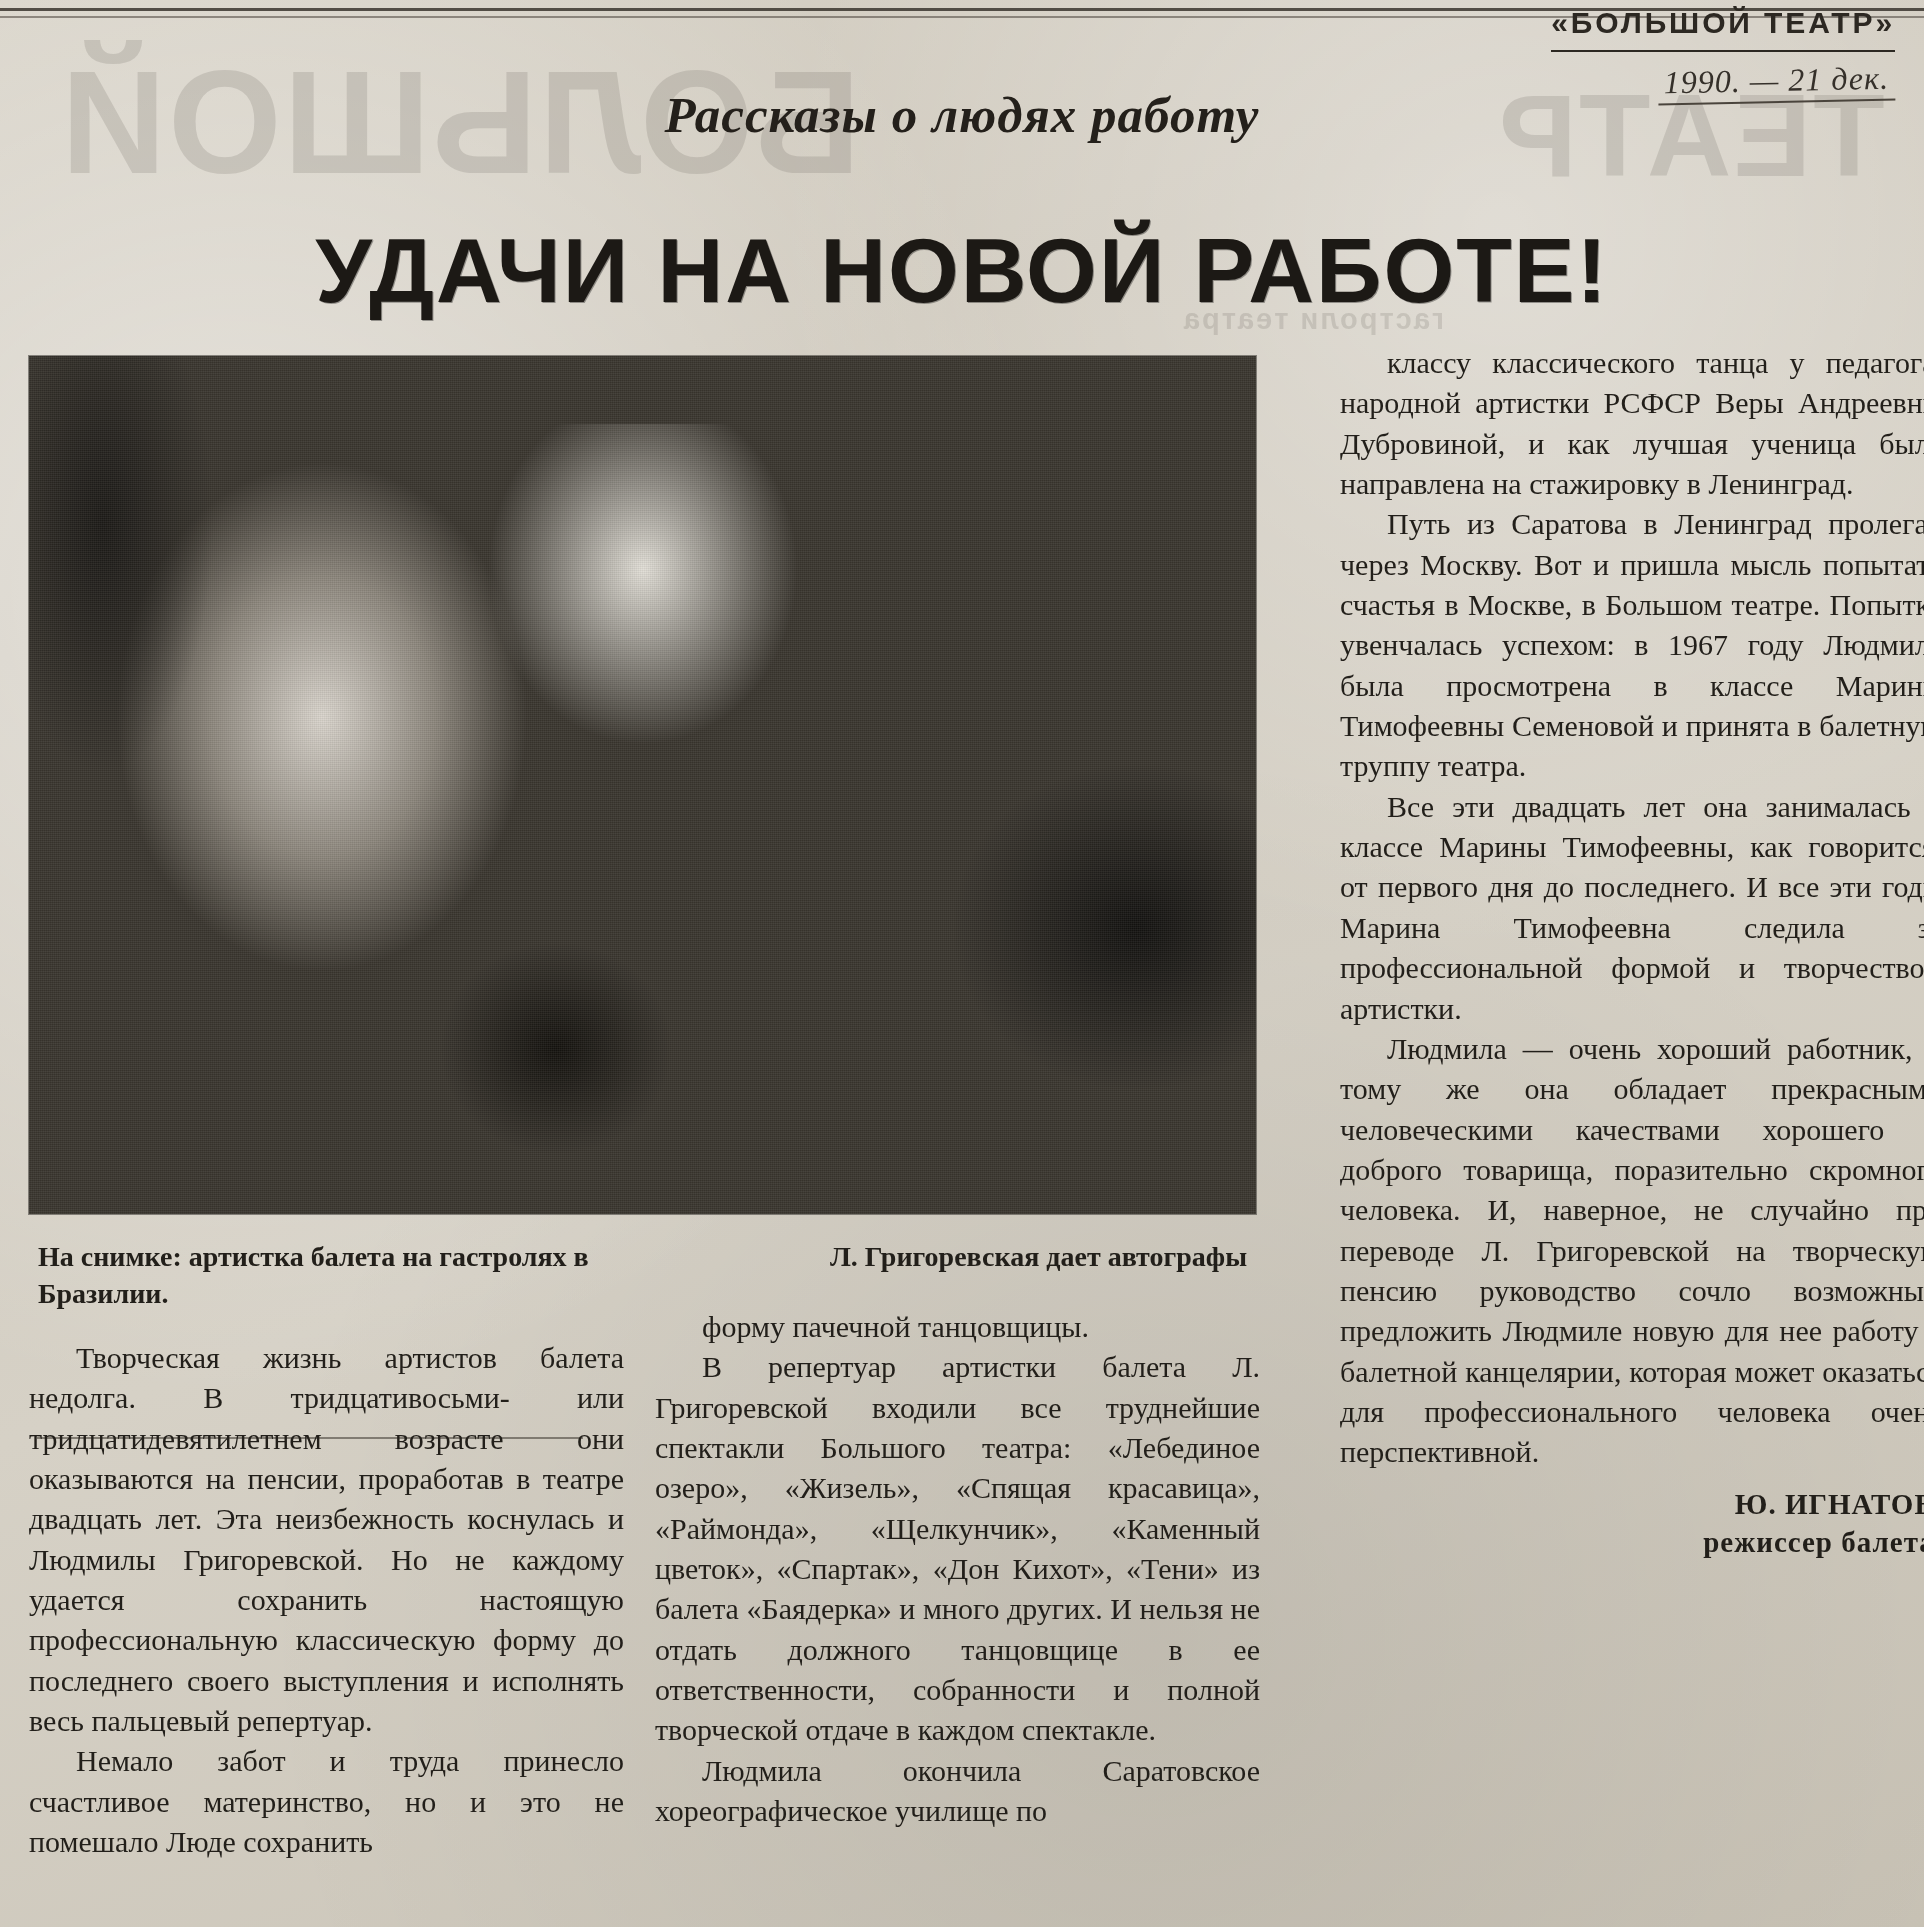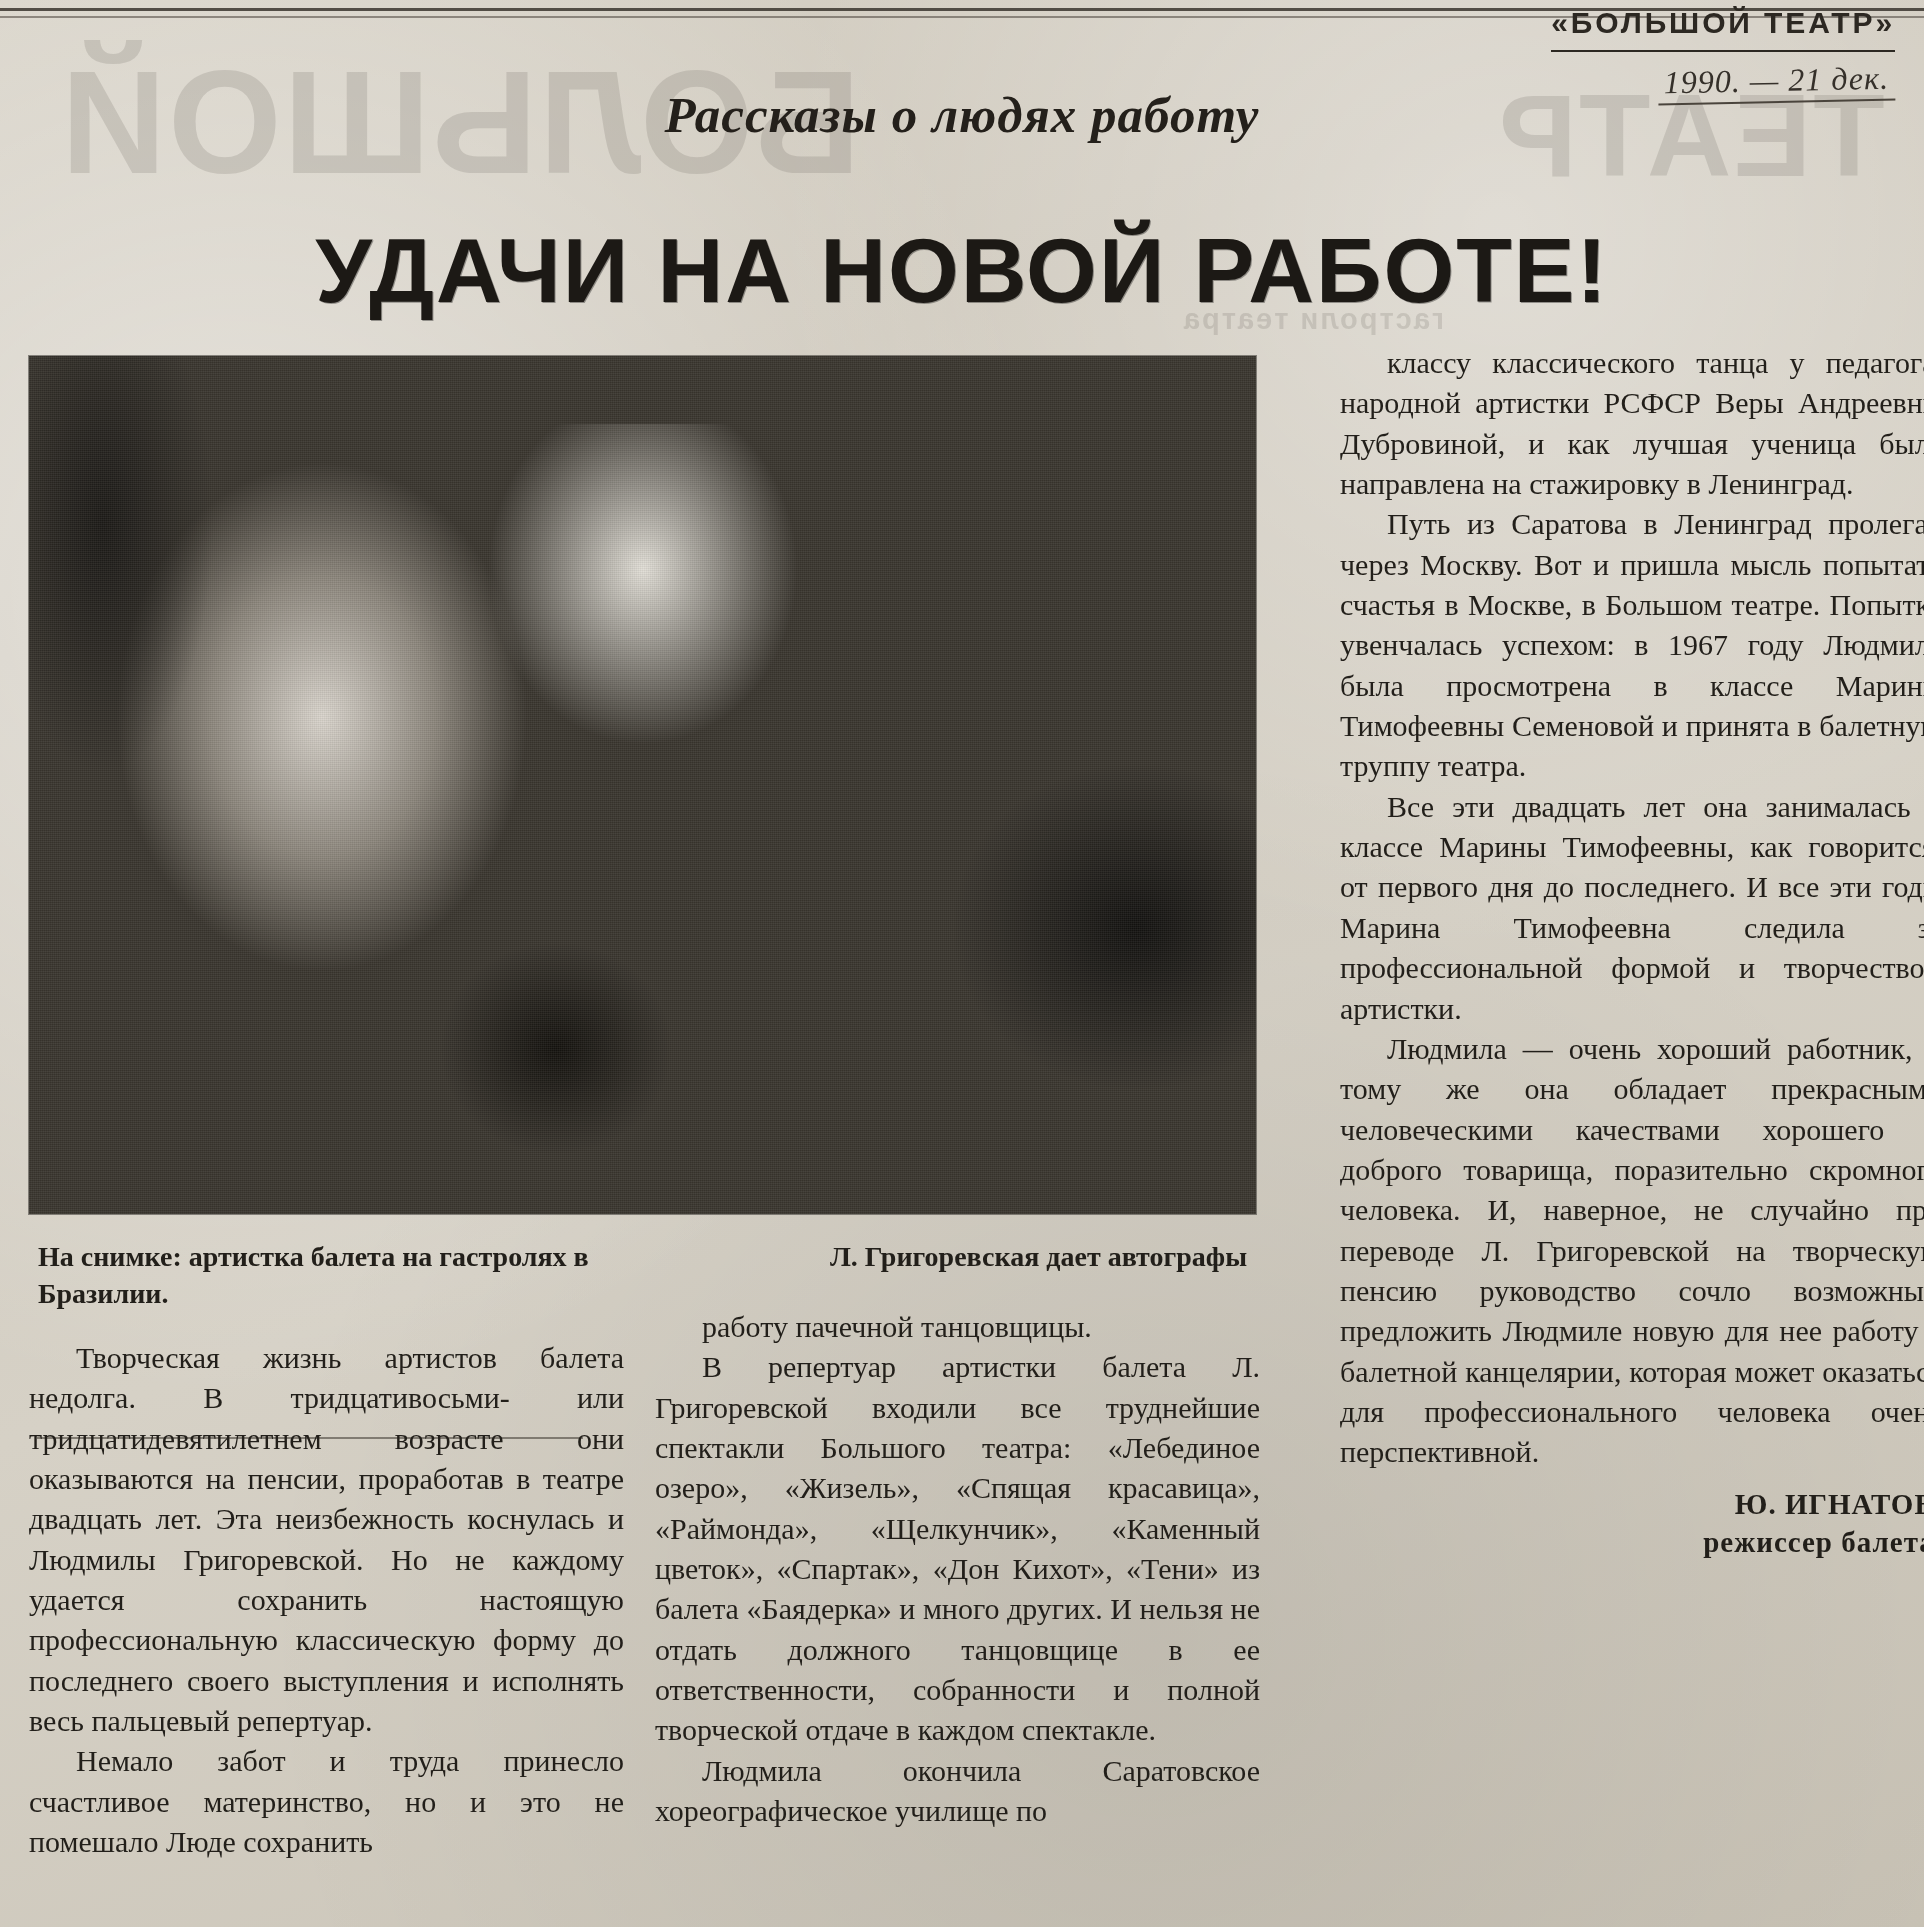--- a/index.html
+++ b/index.html
@@ -290,21 +290,21 @@
   </div>
 
   <div class="pen-underline" style="left:37px; top:1437px; width:546px;"></div>
 
   <div class="col" id="col1">
     <p>Творческая жизнь артистов балета недолга. В тридцативосьми- или тридцатидевятилетнем возрасте они оказываются на пенсии, проработав в театре двадцать лет. Эта неизбежность коснулась и Людмилы Григоревской. Но не каждому удается сохранить настоящую профессиональную классическую форму до последнего своего выступления и исполнять весь пальцевый репертуар.</p>
     <p>Немало забот и труда принесло счастливое материнство, но и это не помешало Люде сохранить</p>
   </div>
 
   <div class="col" id="col2">
-    <p>работу пачечной танцовщицы.</p>
+    <p>форму пачечной танцовщицы.</p>
     <p>В репертуар артистки балета Л. Григоревской входили все труднейшие спектакли Большого театра: «Лебединое озеро», «Жизель», «Спящая красавица», «Раймонда», «Щелкунчик», «Каменный цветок», «Спартак», «Дон Кихот», «Тени» из балета «Баядерка» и много других. И нельзя не отдать должного танцовщице в ее ответственности, собранности и полной творческой отдаче в каждом спектакле.</p>
     <p>Людмила окончила Саратовское хореографическое училище по</p>
   </div>
 
   <div class="col" id="col3">
     <p>классу классического танца у педагога, народной артистки РСФСР Веры Андреевны Дубровиной, и как лучшая ученица была направлена на стажировку в Ленинград.</p>
     <p>Путь из Саратова в Ленинград пролегал через Москву. Вот и пришла мысль попытать счастья в Москве, в Большом театре. Попытка увенчалась успехом: в 1967 году Людмила была просмотрена в классе Марины Тимофеевны Семеновой и принята в балетную труппу театра.</p>
     <p>Все эти двадцать лет она занималась в классе Марины Тимофеевны, как говорится, от первого дня до последнего. И все эти годы Марина Тимофеевна следила за профессиональной формой и творчеством артистки.</p>
     <p>Людмила — очень хороший работник, к тому же она обладает прекрасными человеческими качествами хорошего и доброго товарища, поразительно скромного человека. И, наверное, не случайно при переводе Л. Григоревской на творческую пенсию руководство сочло возможным предложить Людмиле новую для нее работу в балетной канцелярии, которая может оказаться для профессионального человека очень перспективной.</p>
     <div class="sign">

